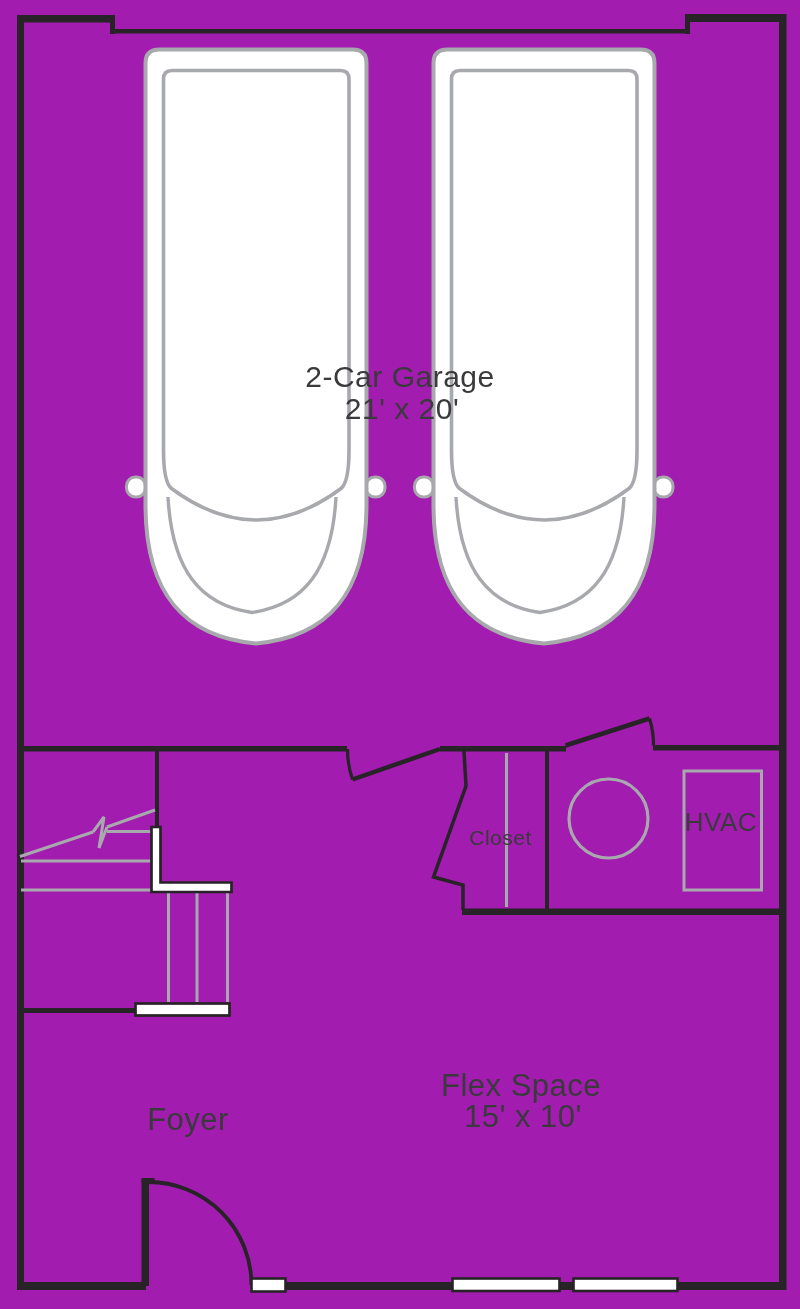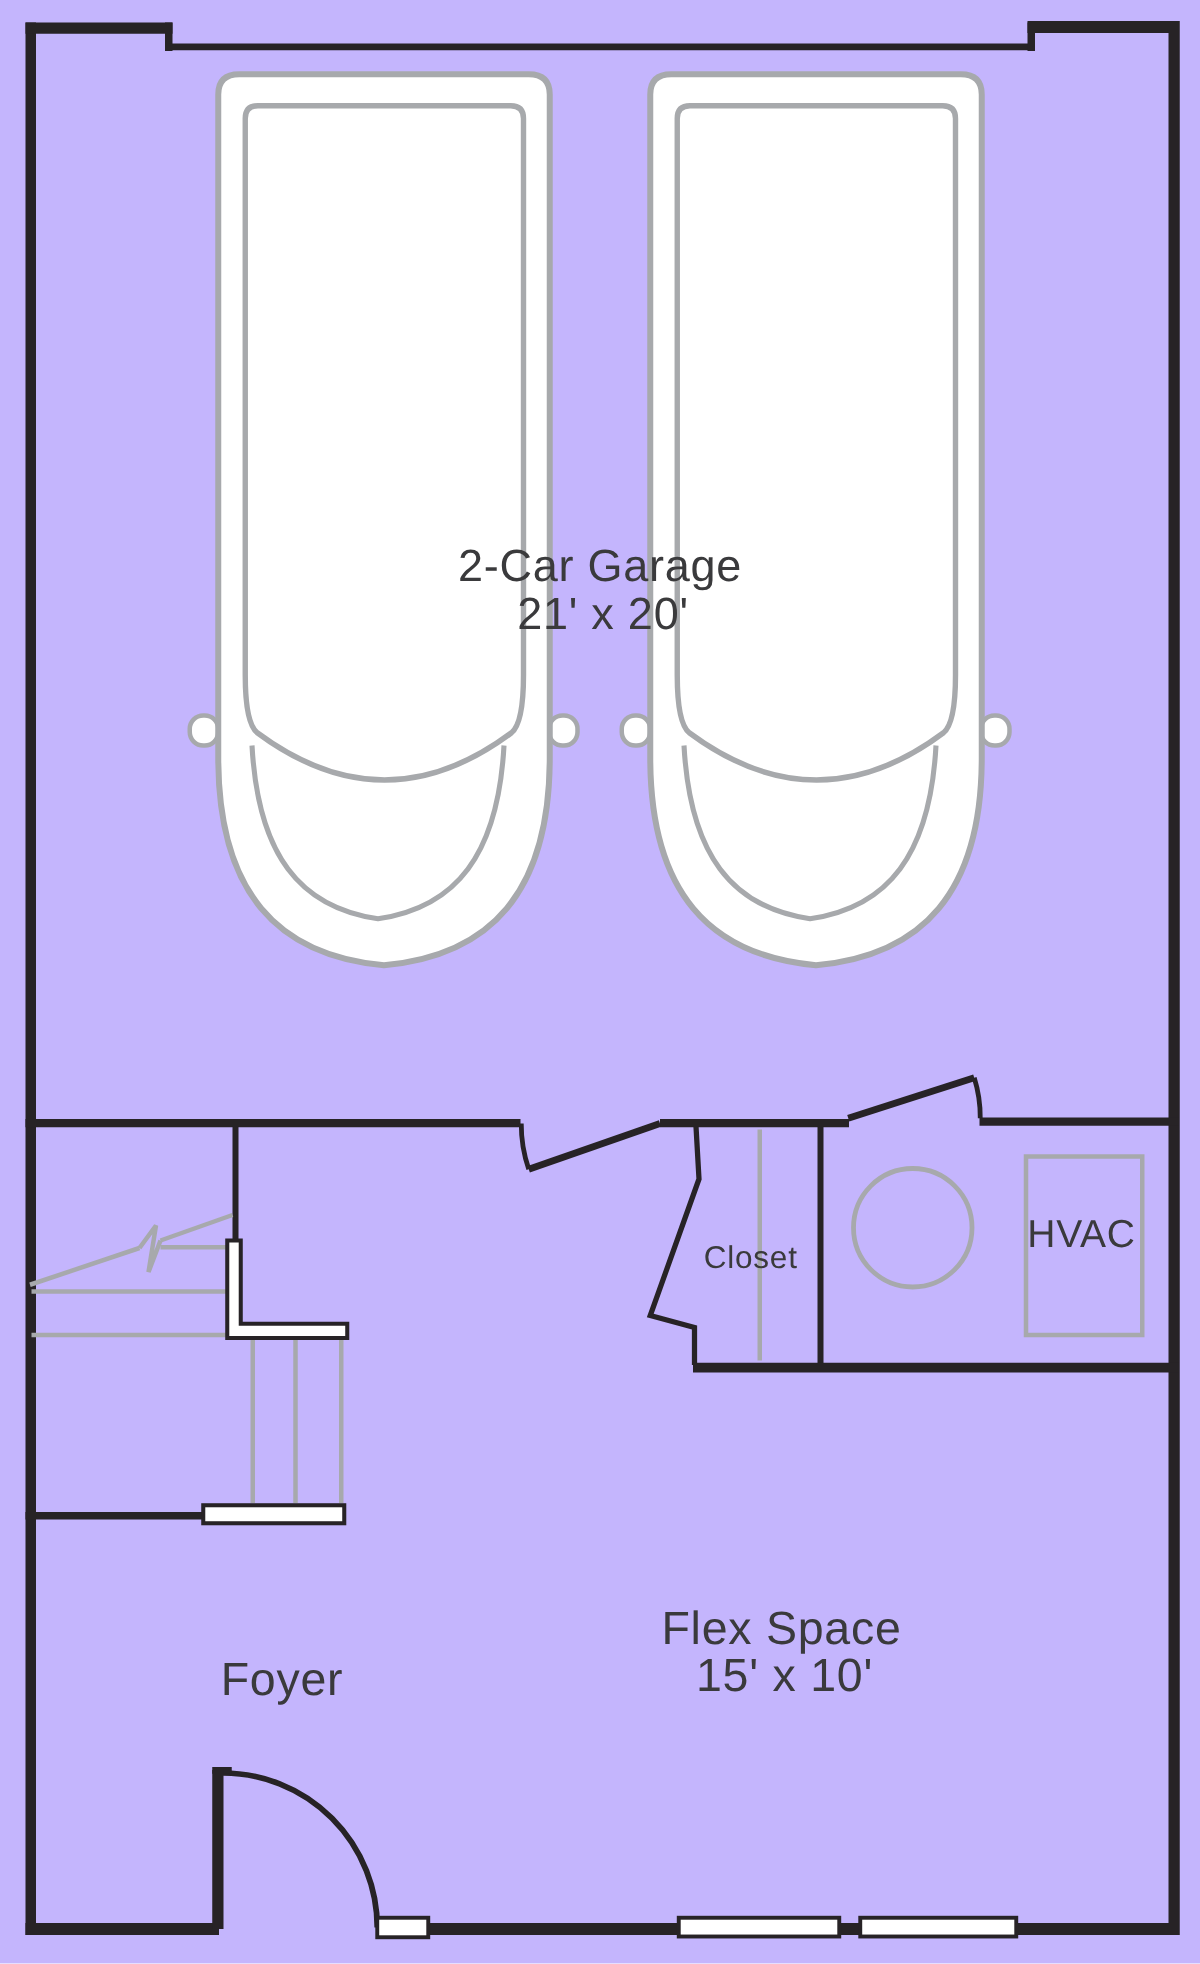--- a/index.html
+++ b/index.html
@@ -1,19 +1,19 @@
 <!DOCTYPE html>
 <html><head>
 <meta charset="utf-8">
 <style>
   html,body{margin:0;padding:0;background:#ffffff;}
   .plan-canvas{
     position:relative;
     width:800px;height:1309px;
-    background:#c4b5fd;
+    background:#a21caf;
     overflow:hidden;
     text-align:center;
   }
   svg{display:block;}
   .wall{fill:#272326;stroke:none;}
   .iwall{stroke:#272326;fill:none;}
   .door{stroke:#272326;fill:none;}
   .gline{stroke:#a7a9ac;fill:none;}
   .winrect{fill:#ffffff;stroke:#272326;stroke-width:2.6;}
   .railfill{fill:#ffffff;stroke:#272326;stroke-width:2.7;}

